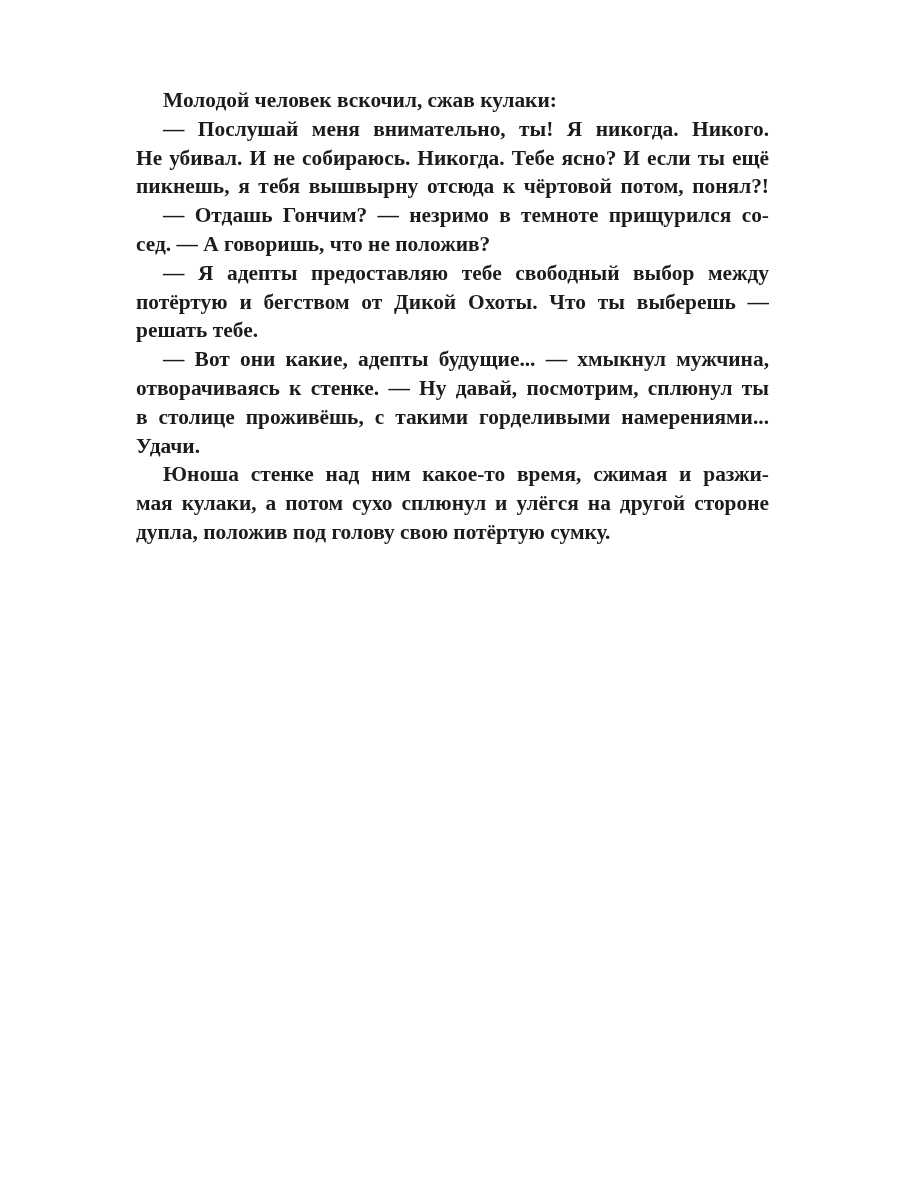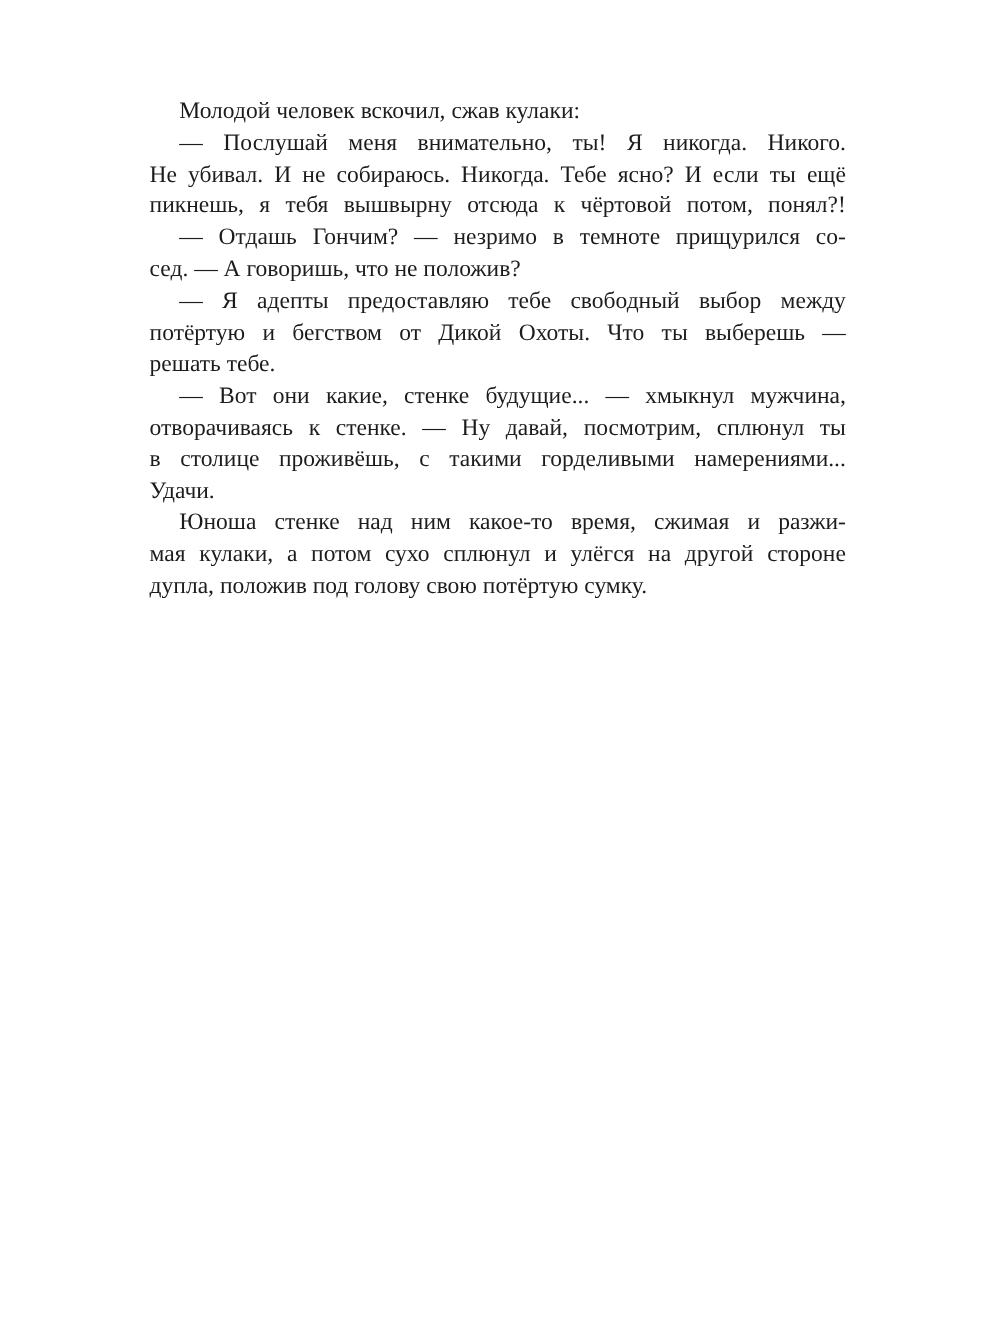--- a/index.html
+++ b/index.html
@@ -9,20 +9,21 @@
   body {
     width: 900px;
     height: 1200px;
     font-family: "Liberation Serif", "DejaVu Serif", serif;
   }
   .page {
     position: relative;
     width: 900px;
     height: 1200px;
     overflow: hidden;
+    font-weight: bold;
   }
   .text-block {
     position: absolute;
     left: 136px;
     top: 86px;
     width: 633px;
     font-size: 21.4px;
     line-height: 28.8px;
     font-family: "Liberation Serif", "DejaVu Serif", serif;
   }
@@ -58,21 +59,21 @@
       <div class="paragraph">
         <div class="line just first">— Отдашь Гончим? — незримо в темноте прищурился со-</div>
         <div class="line">сед. — А говоришь, что не положив?</div>
       </div>
       <div class="paragraph">
         <div class="line just first">— Я адепты предоставляю тебе свободный выбор между</div>
         <div class="line just">потёртую и бегством от Дикой Охоты. Что ты выберешь —</div>
         <div class="line">решать тебе.</div>
       </div>
       <div class="paragraph">
-        <div class="line just first">— Вот они какие, стенке будущие... — хмыкнул мужчина,</div>
+        <div class="line just first">— Вот они какие, адепты будущие... — хмыкнул мужчина,</div>
         <div class="line just">отворачиваясь к стенке. — Ну давай, посмотрим, сплюнул ты</div>
         <div class="line just">в столице проживёшь, с такими горделивыми намерениями...</div>
         <div class="line">Удачи.</div>
       </div>
       <div class="paragraph">
         <div class="line just first">Юноша стенке над ним какое-то время, сжимая и разжи-</div>
         <div class="line just">мая кулаки, а потом сухо сплюнул и улёгся на другой стороне</div>
         <div class="line">дупла, положив под голову свою потёртую сумку.</div>
       </div>
     </div>

